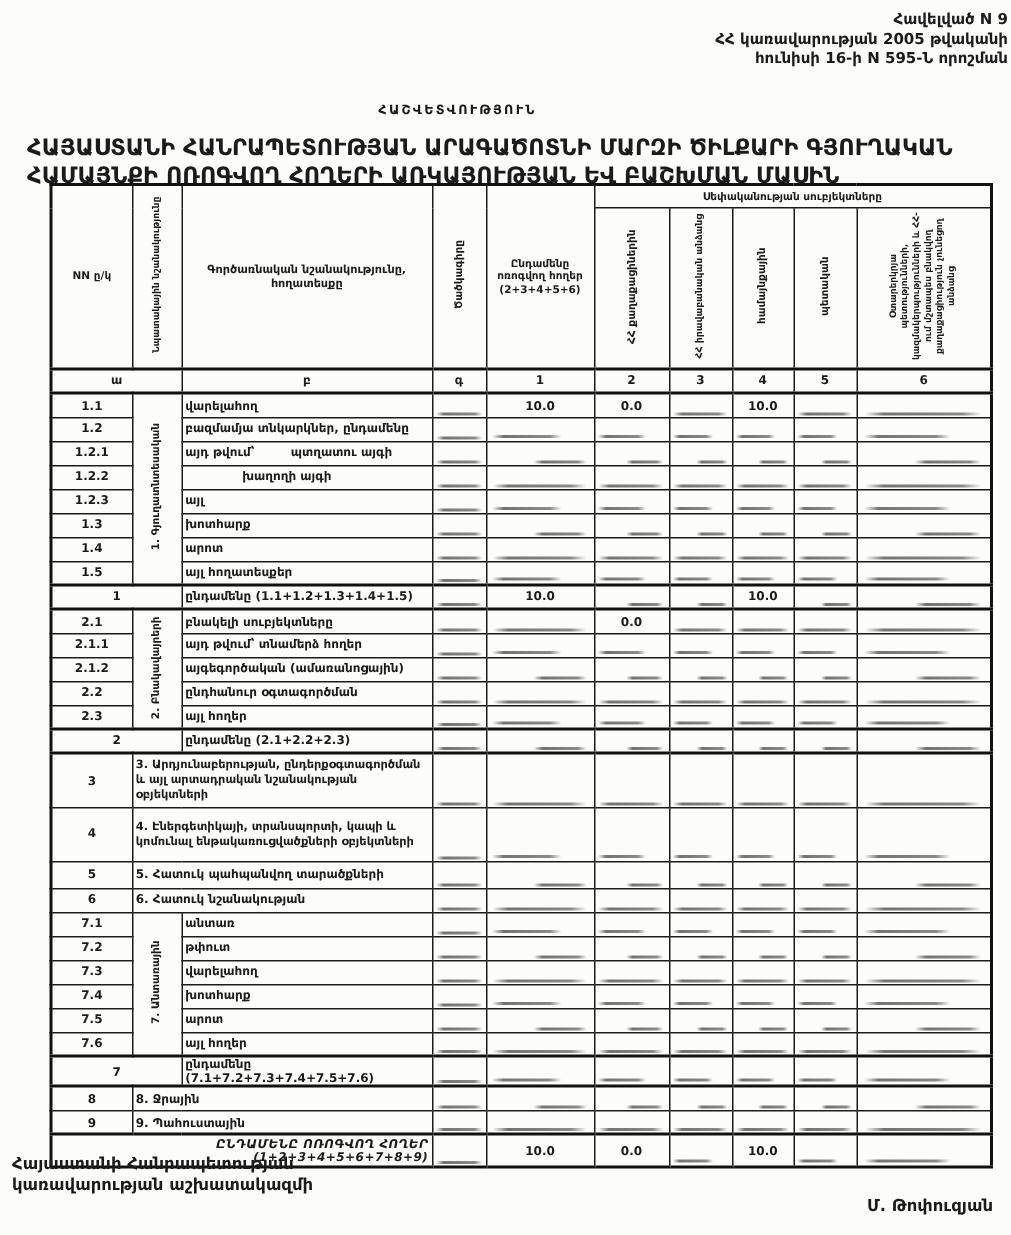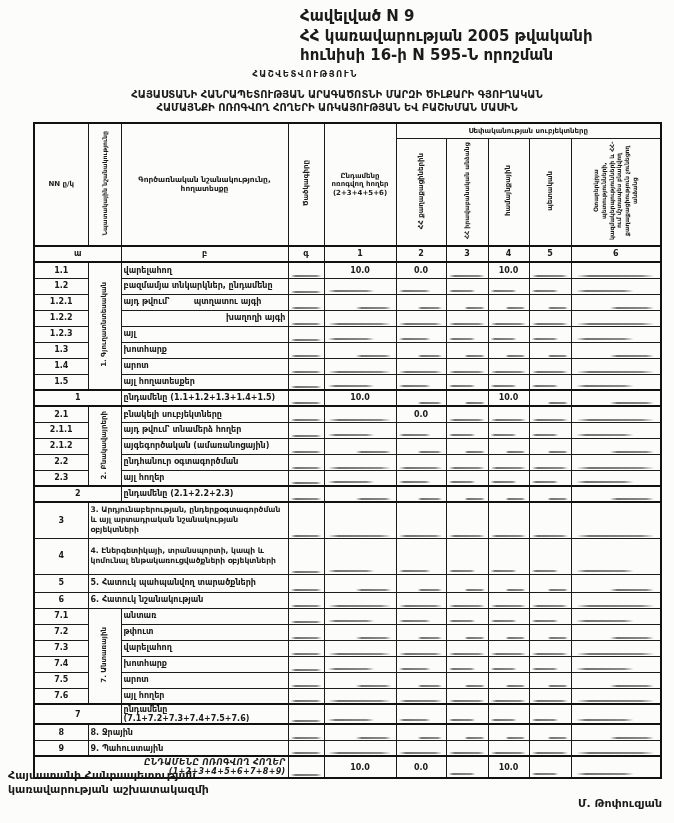--- a/index.html
+++ b/index.html
@@ -5,26 +5,26 @@
   html,body{margin:0;padding:0;}
   body{
     width:674px;height:823px;position:relative;
     background:#fcfcfa;
     font-family:"DejaVu Sans",sans-serif;
     font-weight:bold;color:#1b1b1b;
     -webkit-font-smoothing:none;
   }
   .page{position:absolute;inset:0;}
 
-  .appendix{position:absolute;top:7px;left:300px;width:372px;text-align:left;
-    font-size:15px;line-height:1.3;}
+  .appendix{position:absolute;top:7px;left:300px;width:372px;text-align:right;
+    font-size:10px;line-height:1.3;}
   .report-heading{position:absolute;top:69px;left:0;width:610px;text-align:center;
     font-size:8.5px;letter-spacing:1.5px;}
-  .main-title{position:absolute;top:89px;left:18px;width:638px;text-align:center;
-    font-size:10px;line-height:1.25;}
+  .main-title{position:absolute;top:89px;left:18px;width:638px;
+    font-size:15px;line-height:1.25;}
 
   table.land{position:absolute;top:122px;left:33px;width:627px;
     border-collapse:collapse;table-layout:fixed;}
   table.land th,table.land td{
     border:1px solid #1b1b1b;padding:0 2px;overflow:hidden;
     font-size:8px;line-height:1.15;vertical-align:middle;
   }
   table.land{border:2px solid #111;}
   thead th{font-weight:bold;text-align:center;}
   tr.span-row th{height:14px;font-size:7px;border-bottom:1px solid #1b1b1b;}
@@ -41,21 +41,21 @@
   tr.letters td{height:13px;text-align:center;font-size:8px;
     border-top:2px solid #111;border-bottom:2px solid #111;}
 
   tbody tr{height:16px;}
   tr.h18{height:18px;}
   tr.h36{height:36px;}
   td.num{text-align:center;font-size:7.5px;}
   td.lbl{text-align:left;padding-left:4px;}
   td.lbl .pfx{float:left;}
   td.lbl .mid{display:block;text-align:center;}
-  td.lbl.center{text-align:right;padding-left:40px;}
+  td.lbl.center{text-align:left;padding-left:40px;}
   td.lbl.two{font-size:7.6px;line-height:1.3;}
   td.val{text-align:center;font-size:8.5px;}
   td.code{text-align:center;}
   tr.total-sec td{border-top:2px solid #111;border-bottom:2px solid #111;}
   tr.grand td{border-top:2px solid #111;border-bottom:2px solid #111;height:20px;}
   tr.grand td.lbl{text-align:right;font-size:8px;letter-spacing:.3px;font-style:italic;}
   tr.thin-b td{border-bottom:2px solid #111;}
 
   
   td.val:empty,td.code:empty{

